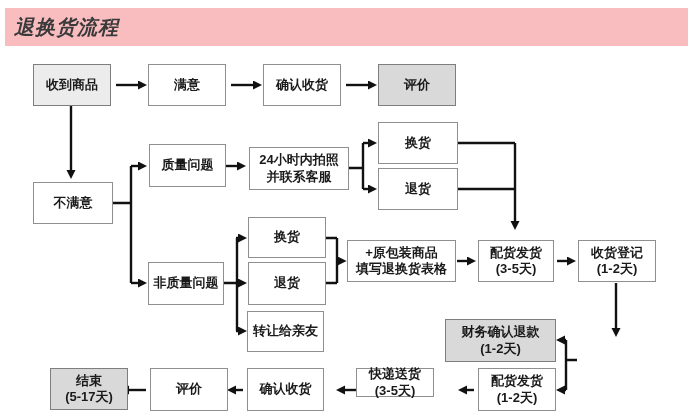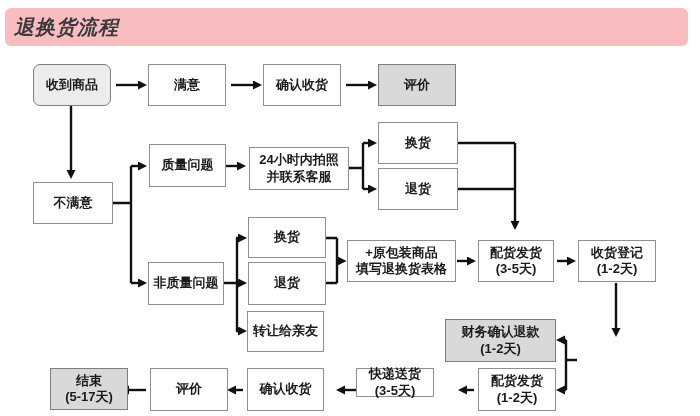--- a/index.html
+++ b/index.html
@@ -2,35 +2,35 @@
 <html><head>
 <meta charset="utf-8">
 <style>
   html,body{margin:0;padding:0;background:#fff;}
   .canvas{
     position:relative;width:700px;height:416px;background:#ffffff;overflow:hidden;
     font-family:"Liberation Sans","DejaVu Sans",sans-serif;
   }
   .hdr{
     position:absolute;left:5px;top:8px;width:683px;height:38px;
-    background:#f9bdc0;display:flex;align-items:center;border-radius:6px;
+    background:#f9bdc0;display:flex;align-items:center;
   }
   .hdr-title{
     font-size:20px;font-weight:bold;font-style:italic;color:#3a3a3a;
     padding-left:9px;letter-spacing:1px;
   }
   svg.wires{position:absolute;left:0;top:0;pointer-events:none;}
   .node{
     position:absolute;box-sizing:border-box;
     background:#ffffff;border:1px solid #8f8f8f;
     display:flex;flex-direction:column;align-items:center;justify-content:center;
     font-size:13px;font-weight:bold;color:#1a1a1a;line-height:1.25;
     text-align:center;white-space:nowrap;
   }
-  .node.fill-light{background:#ececec;border-color:#7e7e7e;border-radius:7px;}
+  .node.fill-light{background:#ececec;border-color:#7e7e7e;}
   .node.fill-gray{background:#d9d9d9;border-color:#7e7e7e;}
 </style>
 </head>
 <body>
 
 <div class="canvas">
 
   <div class="hdr">
     <span class="hdr-title">退换货流程</span>
   </div>

